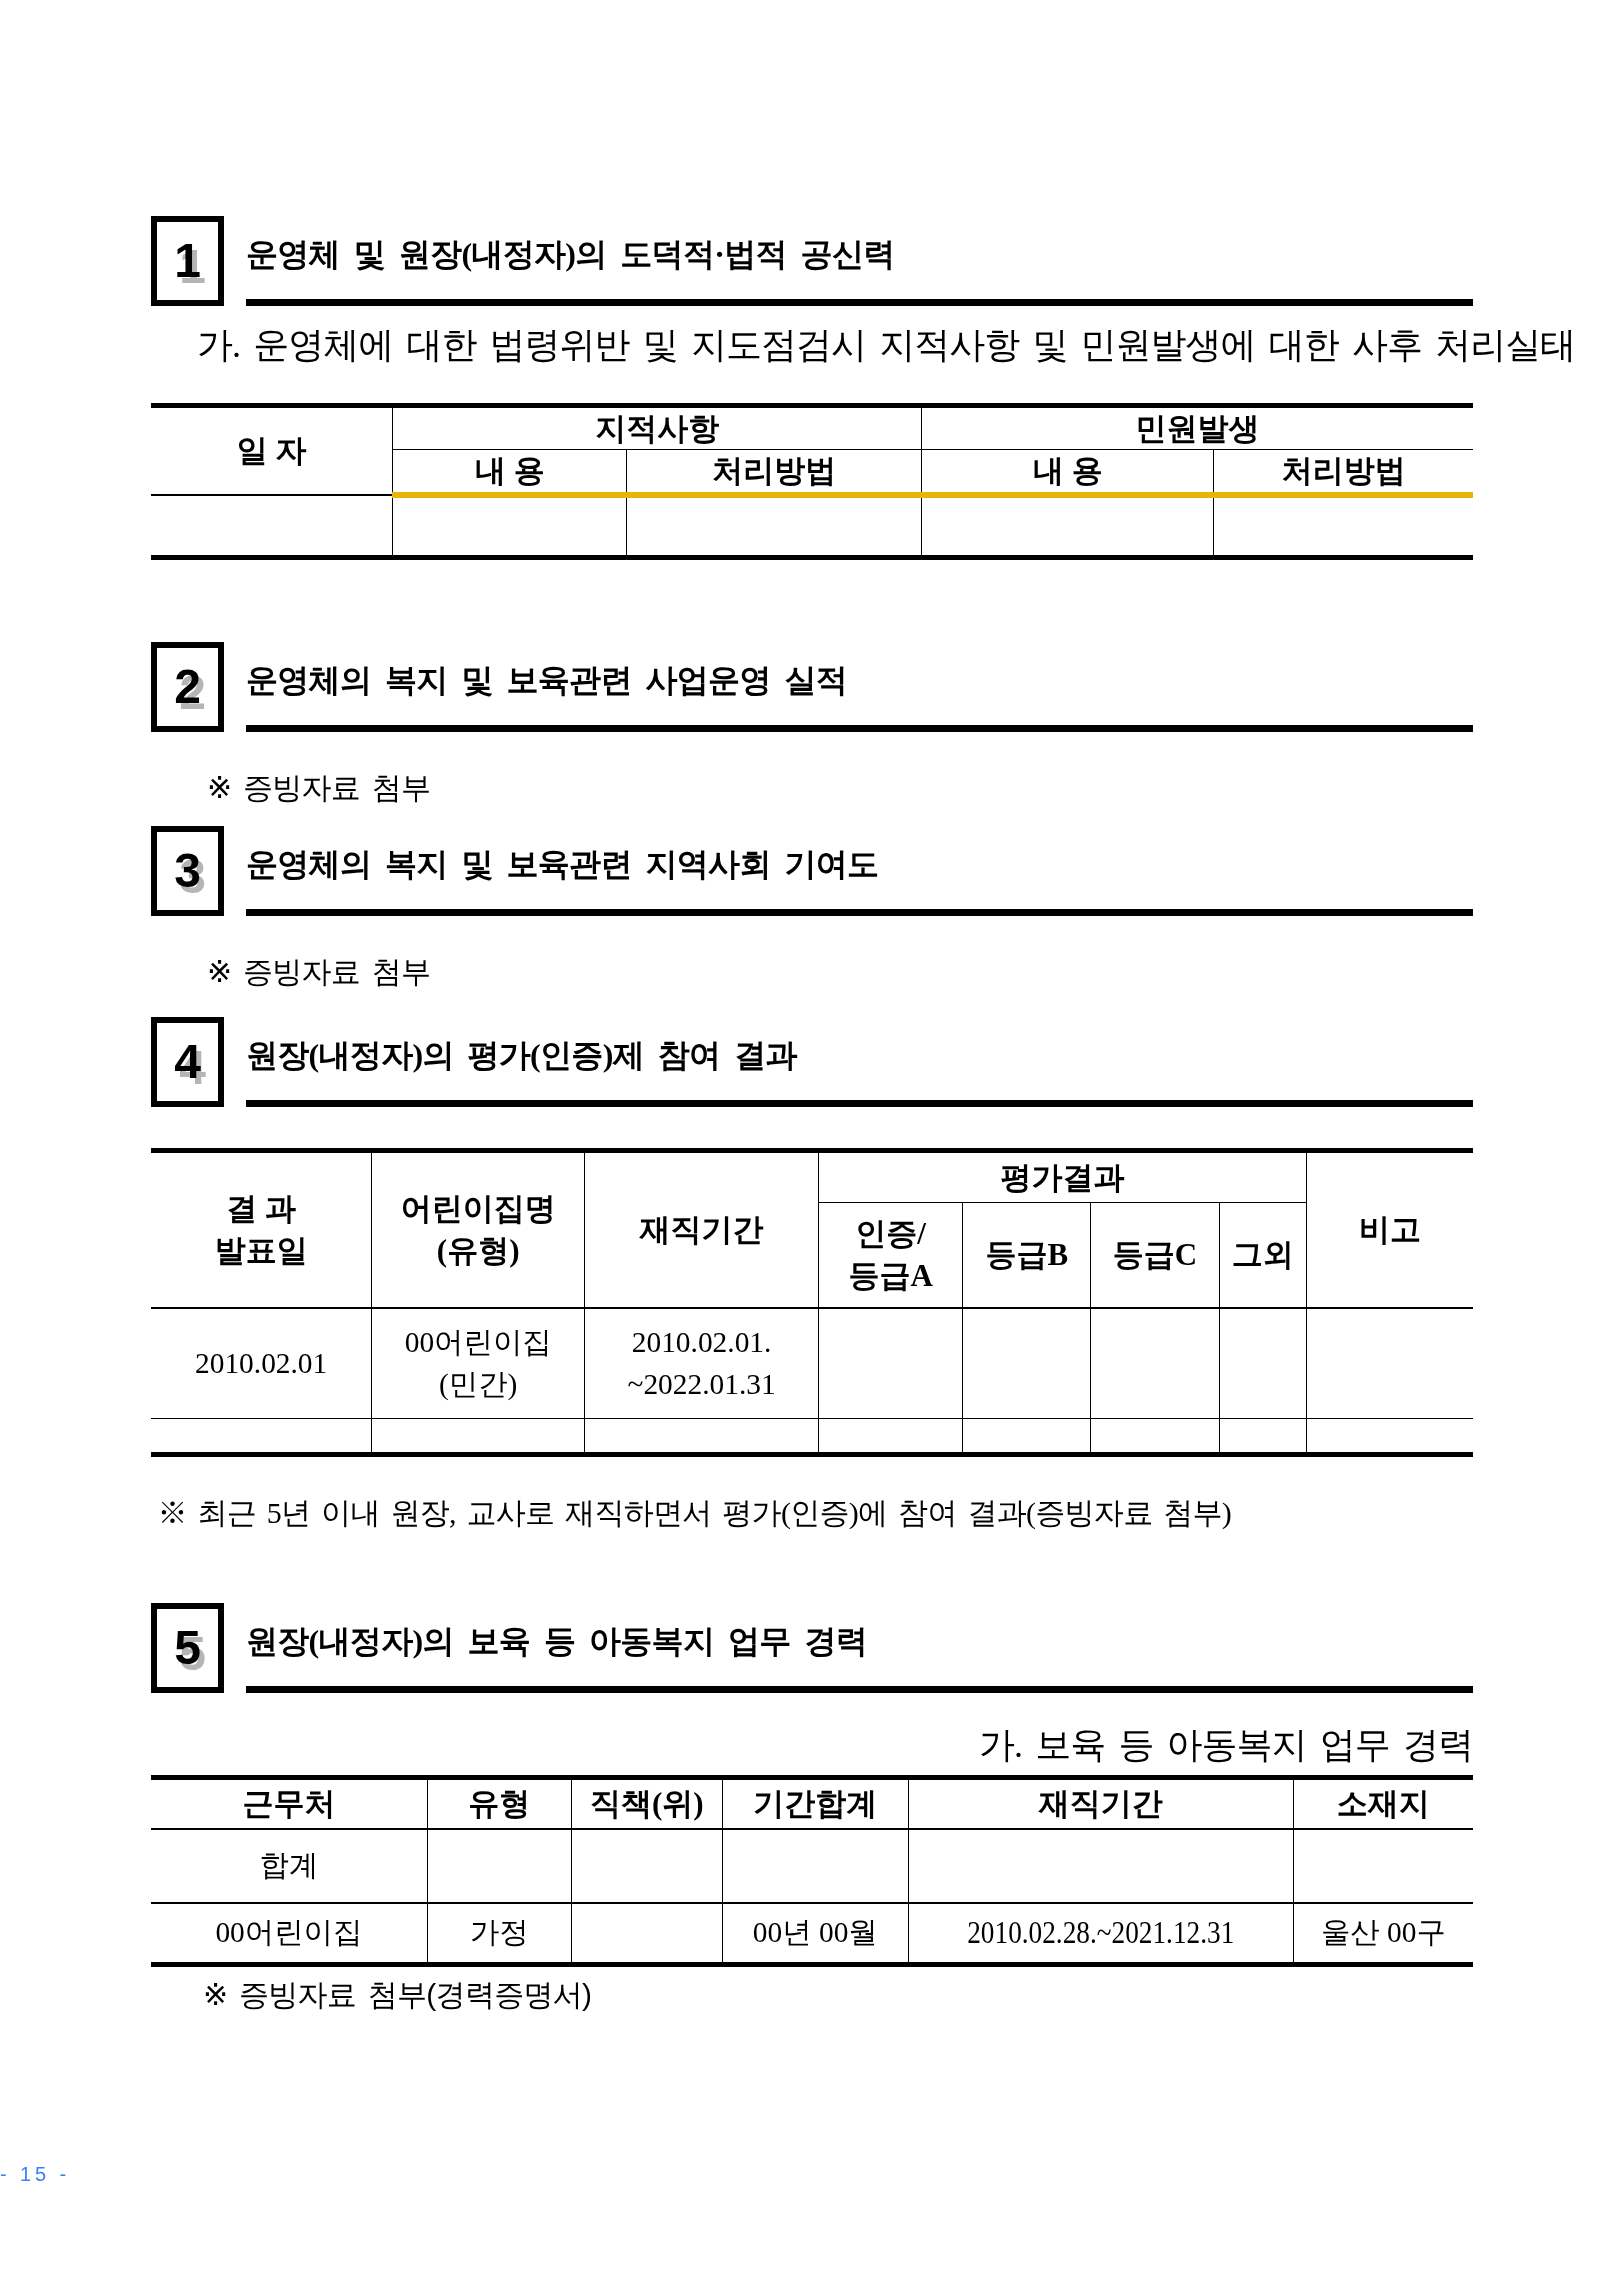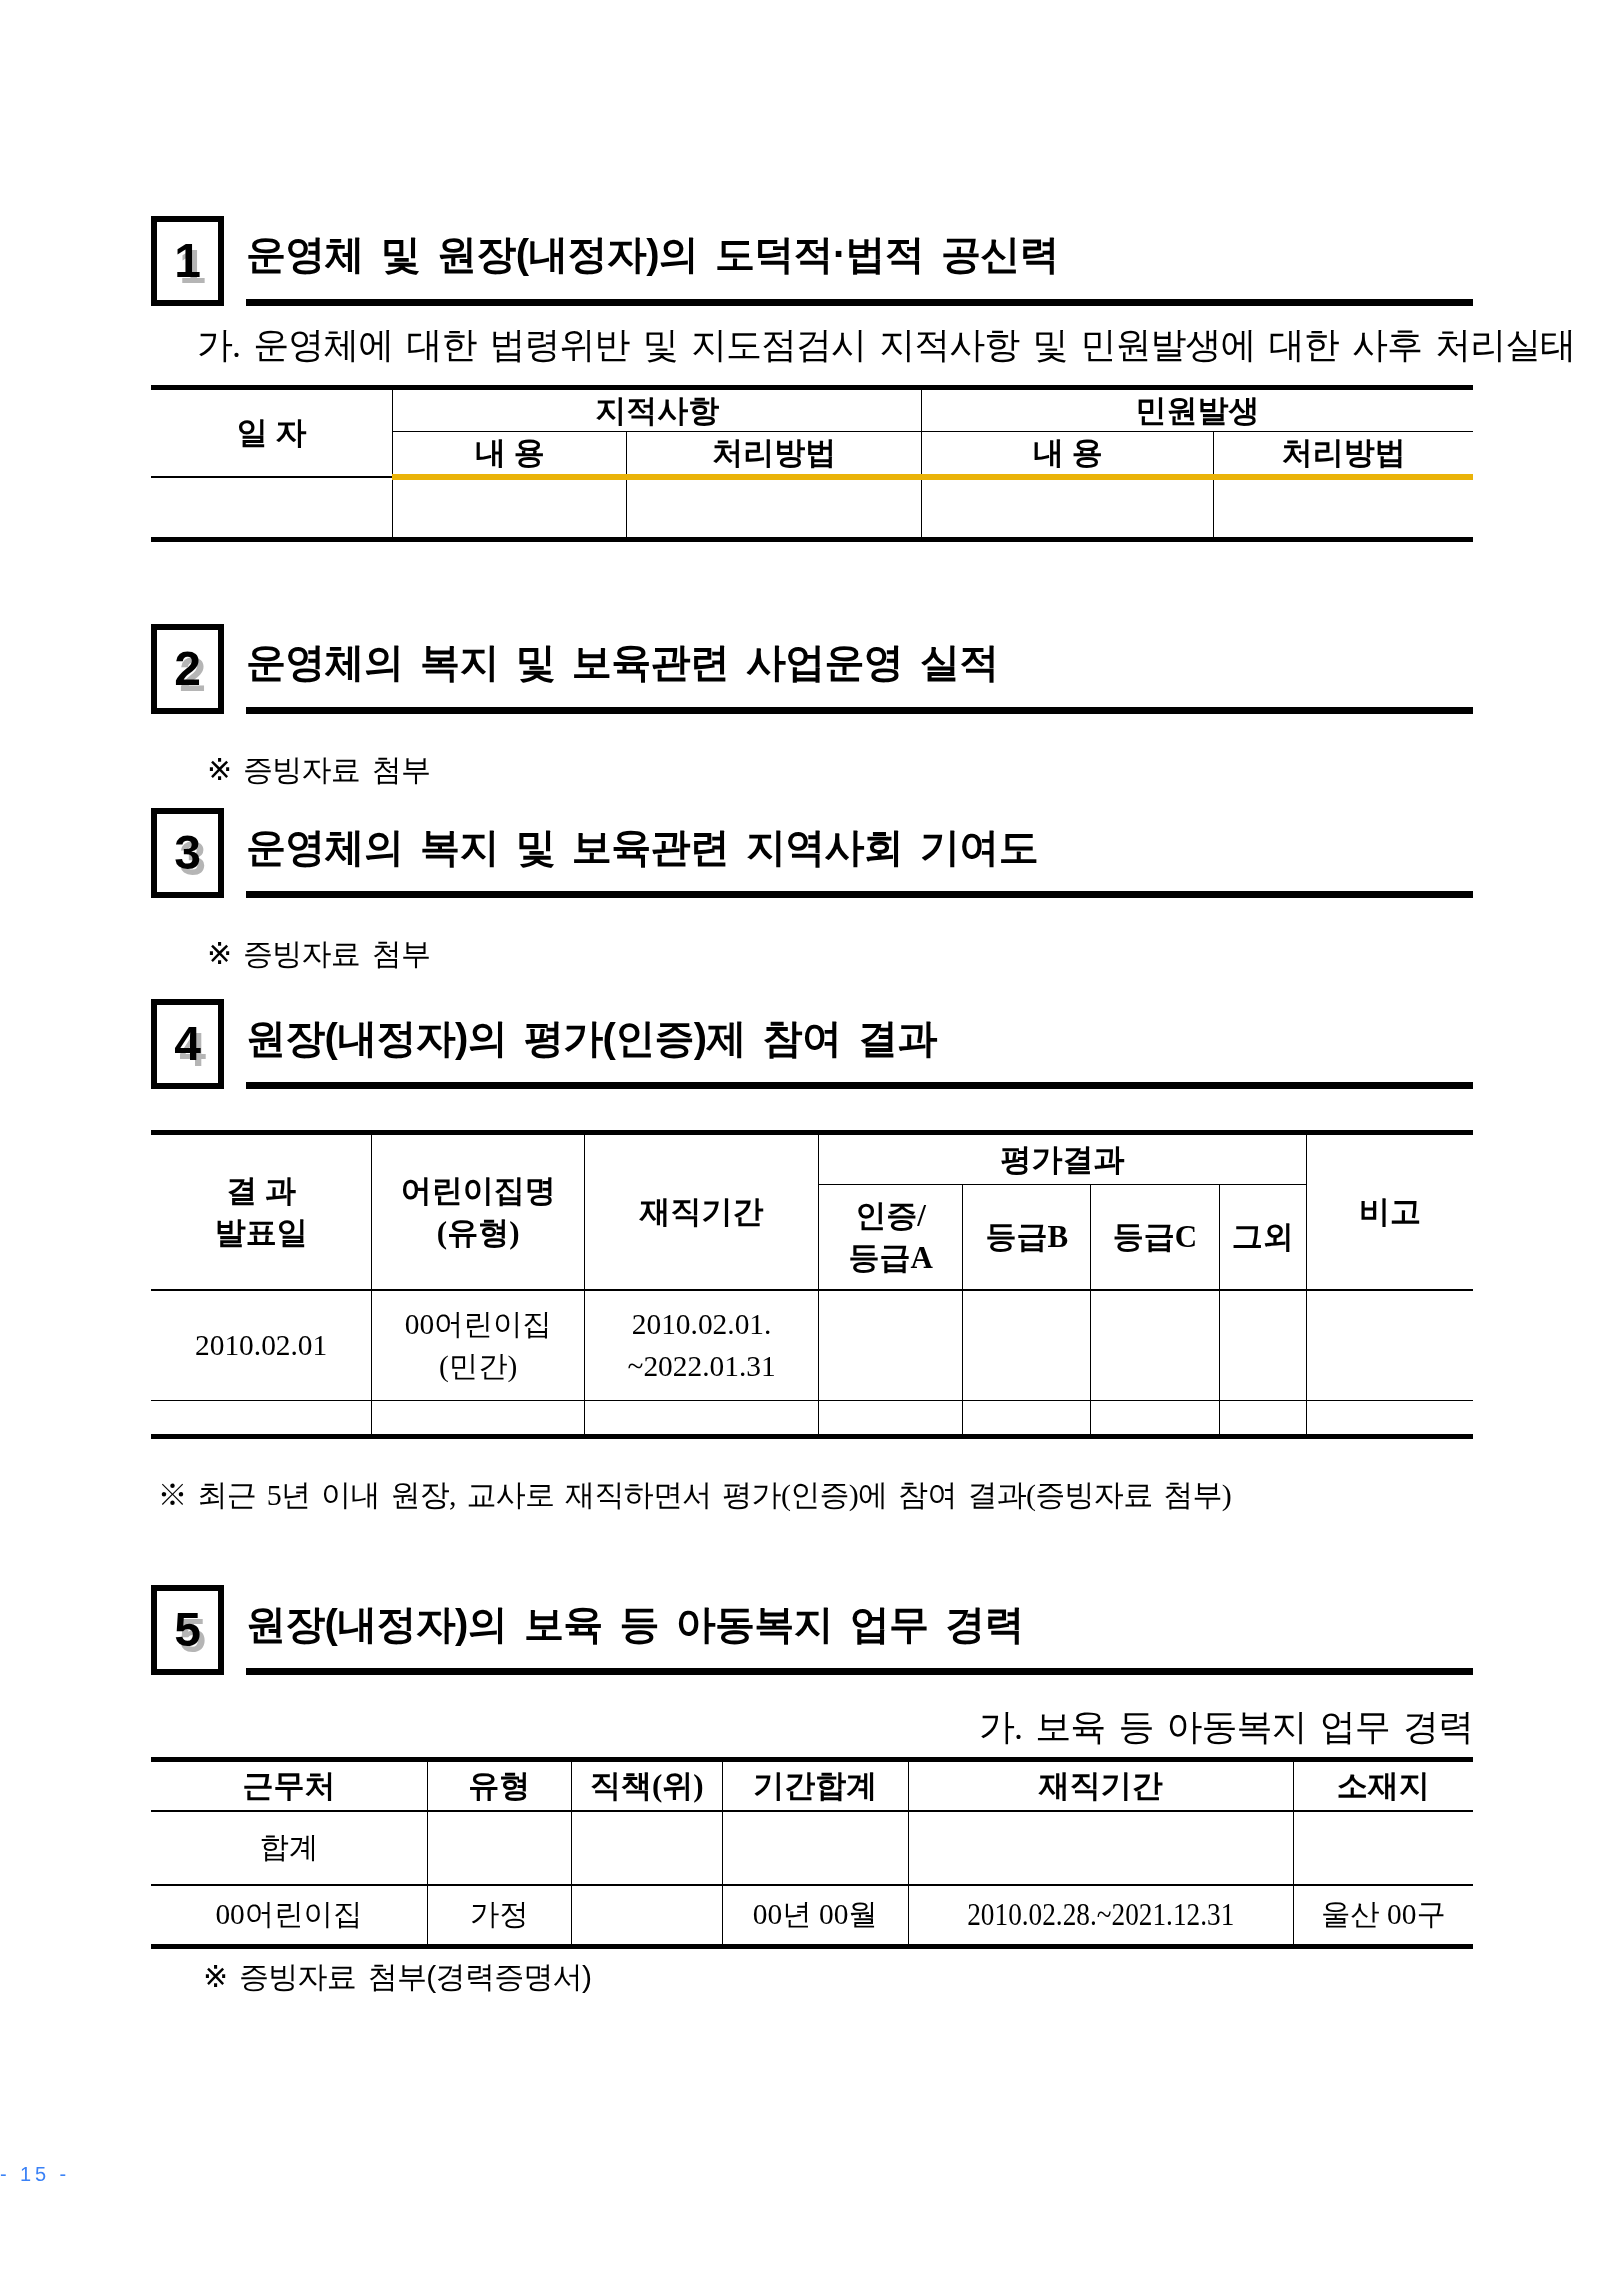--- a/index.html
+++ b/index.html
@@ -26,22 +26,22 @@
     display:flex;align-items:center;justify-content:center;
   }
   .numbox .num{
     font-family:"Liberation Sans","DejaVu Sans",sans-serif;
     font-weight:700;font-size:48px;line-height:1;
     text-shadow:5.2px 5.9px 0 #b5b5b5;
   }
   .sec-right{flex:1;margin-left:22px;display:flex;flex-direction:column;}
   .sec-title{
     flex:1;display:flex;align-items:center;
-    font-family:Liberation Sans, sans-serif;
-    font-weight:700;font-size:40px;letter-spacing:-0.7px;word-spacing:6.5px;
+    font-family:Liberation Serif, serif;
+    font-weight:700;font-size:32px;letter-spacing:-0.7px;word-spacing:6.5px;
     white-space:nowrap;padding-bottom:5.2px;
   }
   .sec-rule{height:7.2px;background:#000;}
 
   
   .subline{
     margin-top:19.6px;padding-left:46px;
     font-weight:400;font-size:36px;line-height:39px;
     letter-spacing:-1px;word-spacing:5.2px;white-space:nowrap;text-align:right;
   }
@@ -65,21 +65,21 @@
   table.doc th,table.doc td{
     border:1.3px solid #000;padding:0 3.9px;box-sizing:border-box;
     vertical-align:middle;overflow:hidden;
   }
   table.doc tr > *:first-child{border-left:none;}
   table.doc tr > *:last-child{border-right:none;}
   table.doc th{font-weight:700;font-size:31px;line-height:1.35;}
   table.doc td{font-weight:400;font-size:29.4px;line-height:1.4;}
   .pre{white-space:pre-line;}
 
-  .t1{margin-top:20px;}
+  .t1{margin-top:38px;}
   .t1 .r1 th{height:38px;}
   .t1 .r2 th{height:43px;border-bottom:6px solid #eab308;}
   .t1 .r3 td{height:62px;border-top:2px solid #000;}
 
   .t4{margin-top:41px;}
   .t4 th{font-size:30px;}
   .t4 .r1 th{height:52px;}
   .t4 .r2 th{height:105px;}
   .t4 .r3 td{height:111px;border-top:2px solid #000;}
   .t4 .r4 td{height:36px;}

